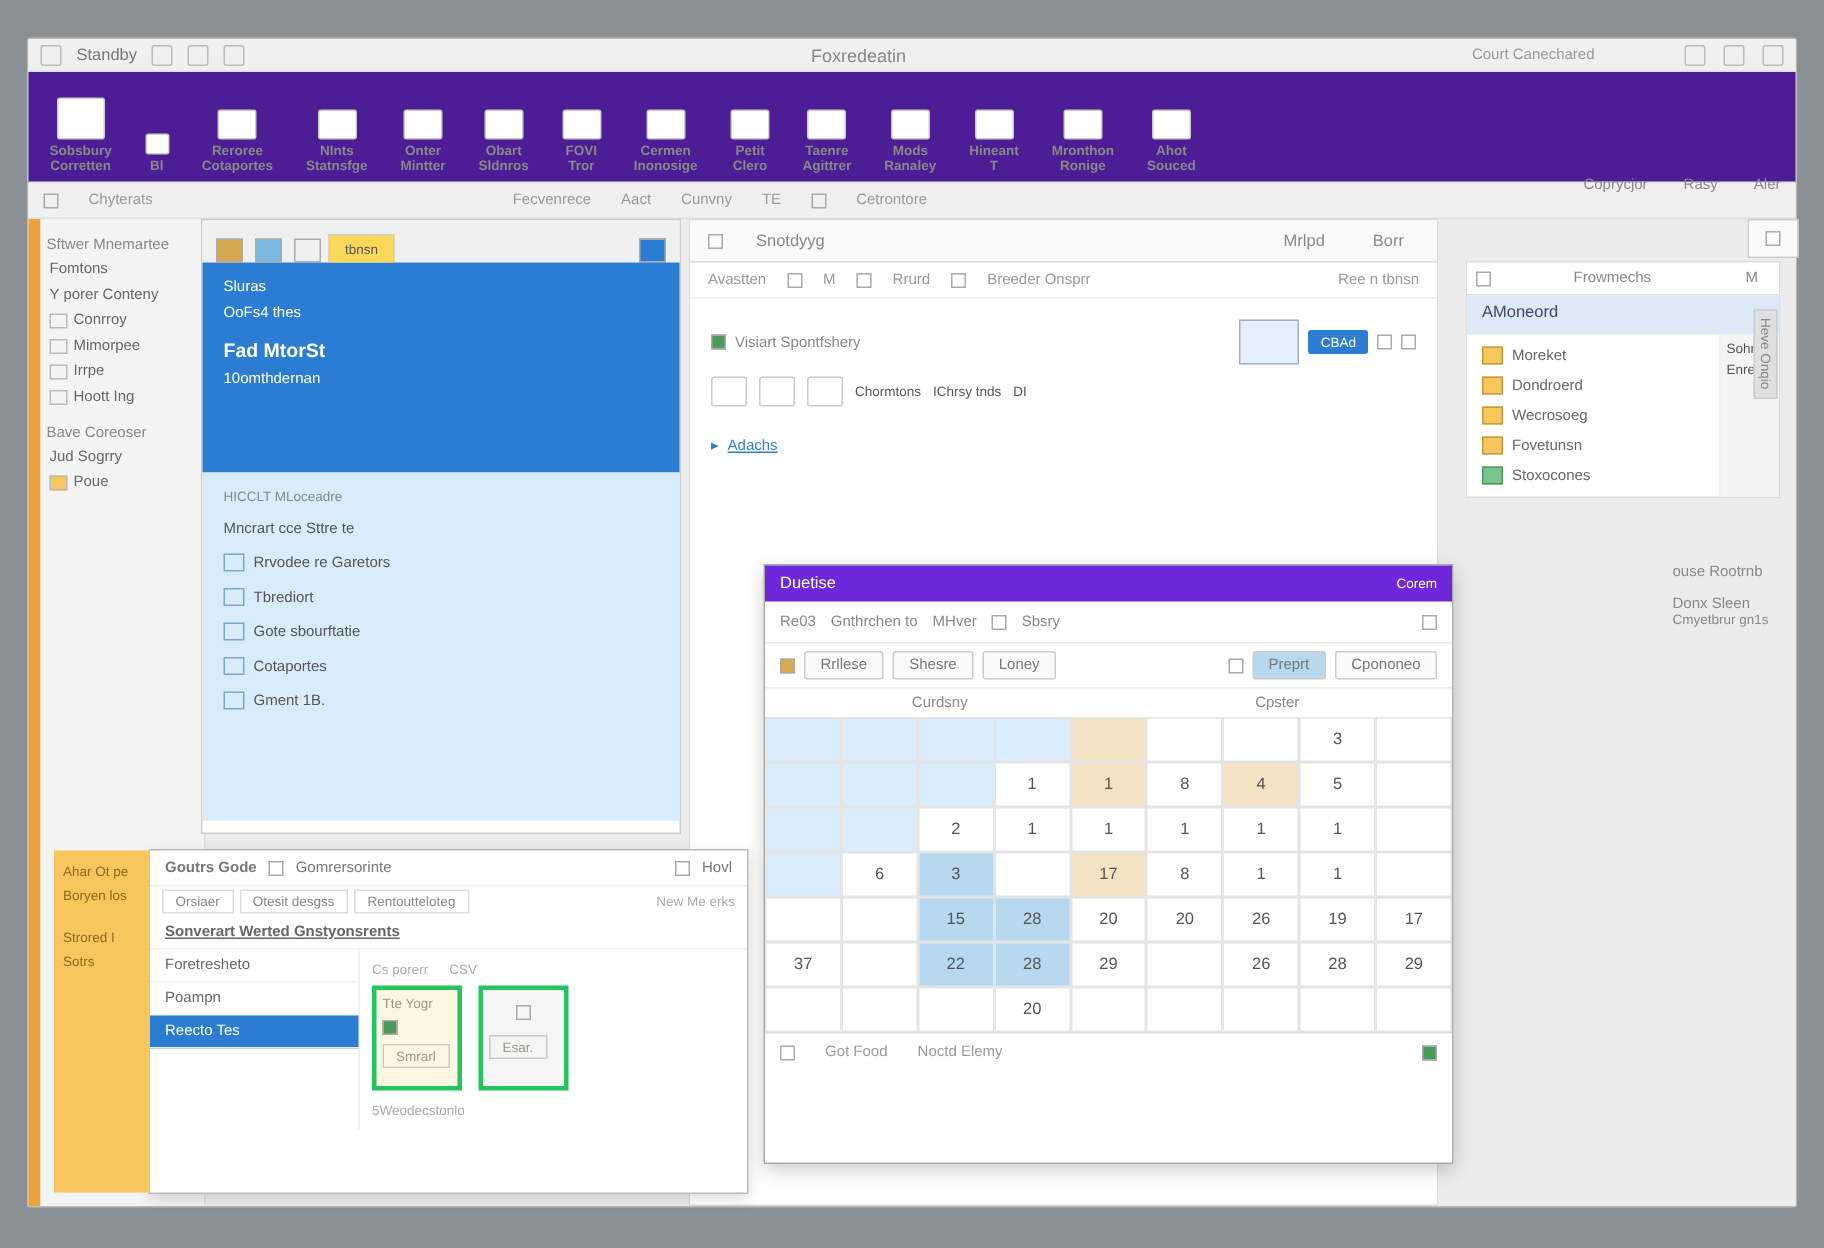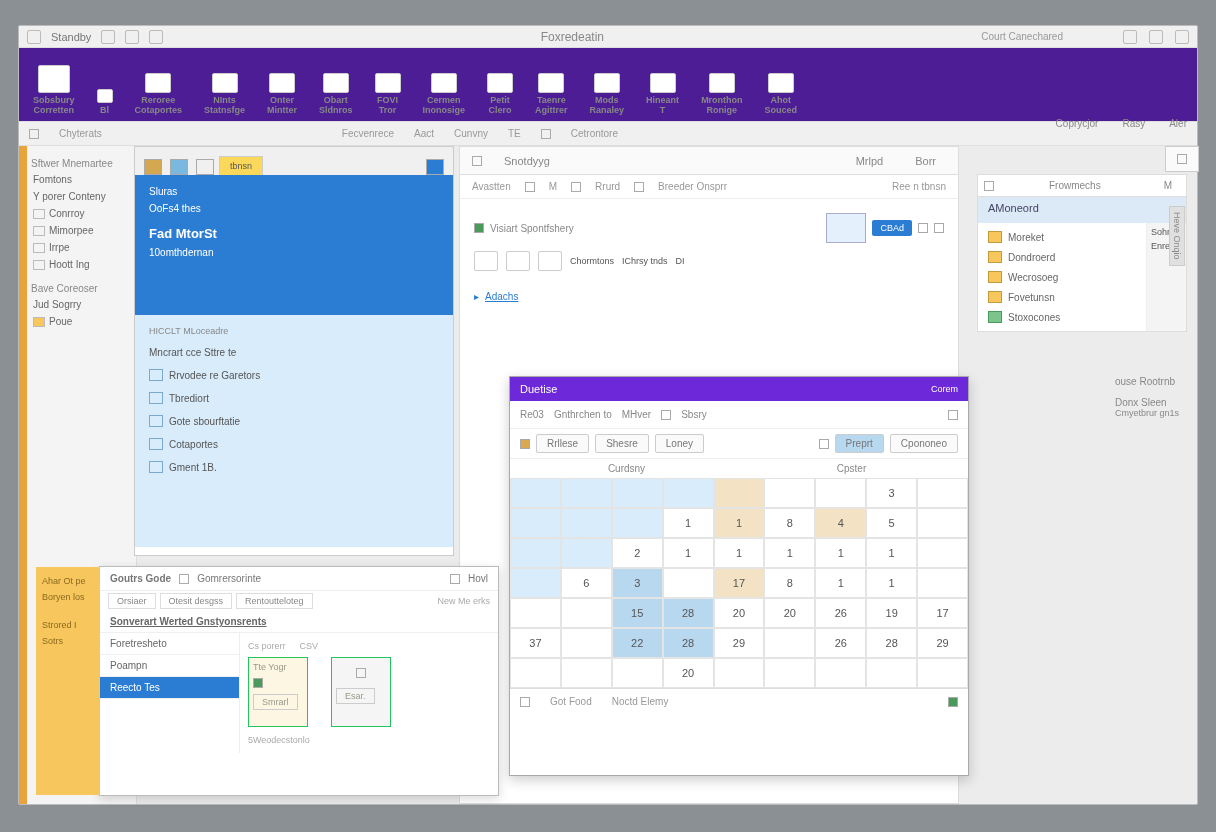--- a/index.html
+++ b/index.html
@@ -88,21 +88,21 @@
   .propspanel .pp-orange { position: absolute; left: -64px; top: 0; width: 64px; height: 100%; background: #f7c65c; padding: 6px; }
   .propspanel .pp-orange .oitem { font-size: 9px; color: #8a6a20; padding: 3px 0; }
   .propspanel .pp-hdr { height: 24px; display: flex; align-items: center; gap: 8px; padding: 0 10px; font-size: 10px; color: #777; border-bottom: 1px solid #eee; }
   .propspanel .pp-tabs { height: 20px; display: flex; gap: 4px; padding: 2px 8px; font-size: 9px; }
   .propspanel .pp-tabs .ptab { padding: 2px 8px; border: 1px solid #ddd; color: #888; }
   .propspanel .pp-row { padding: 5px 10px; font-size: 10px; color: #666; border-bottom: 1px solid #f0f0f0; }
   .propspanel .pp-row.hl { background: #2b7cd3; color: #fff; }
   .propspanel .pp-body { display: flex; }
   .propspanel .pp-left { width: 140px; border-right: 1px solid #eee; }
   .propspanel .pp-right { flex: 1; padding: 8px; }
-  .pcard { width: 60px; height: 70px; border: 1px solid #22c55e; background: #fdf6e3; padding: 4px; font-size: 9px; color: #998; display: inline-block; margin-right: 20px; vertical-align: top; }
+  .pcard { width: 60px; height: 70px; border: 3px solid #22c55e; background: #fdf6e3; padding: 4px; font-size: 9px; color: #998; display: inline-block; margin-right: 8px; vertical-align: top; }
   .pcard.g { background: #f5f5f5; }
   .pbtn { padding: 2px 8px; border: 1px solid #ccc; font-size: 9px; margin-top: 4px; display: inline-block; }
 
   .sidetabs { position: absolute; right: 0; top: 40px; width: 28px; }
   .sidetab { height: 60px; background: #e0e0e0; border: 1px solid #ccc; margin-bottom: 2px; writing-mode: vertical-rl; font-size: 9px; text-align: center; padding: 4px 2px; color: #888; }
 
   .smico { width: 10px; height: 10px; border: 1px solid #aaa; display: inline-block; }
 </style>
 </head>
 <body>

